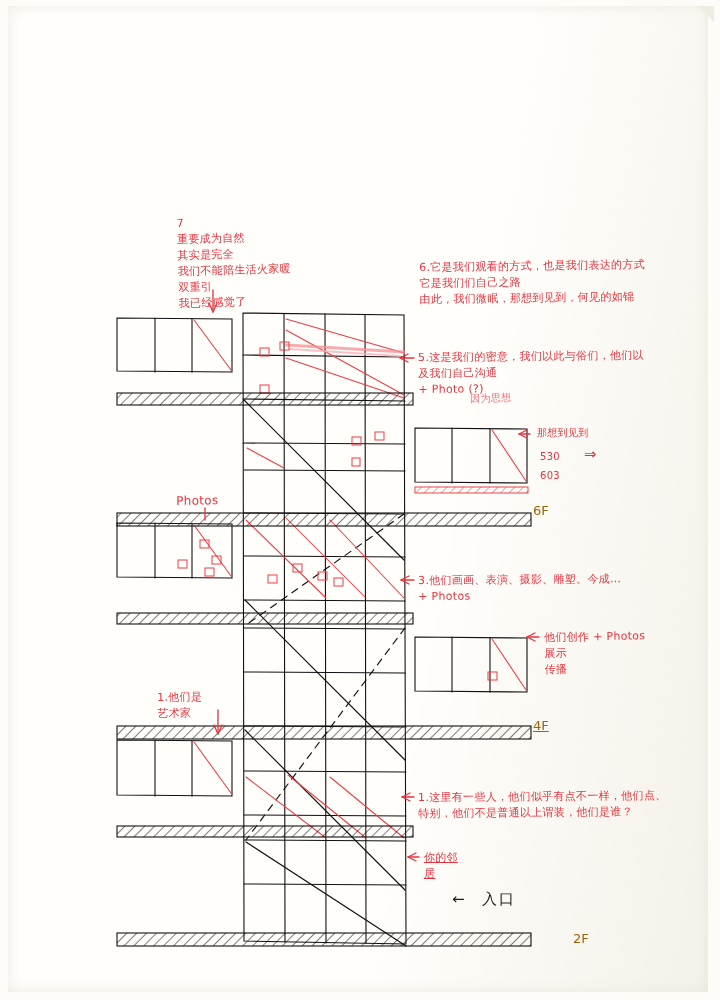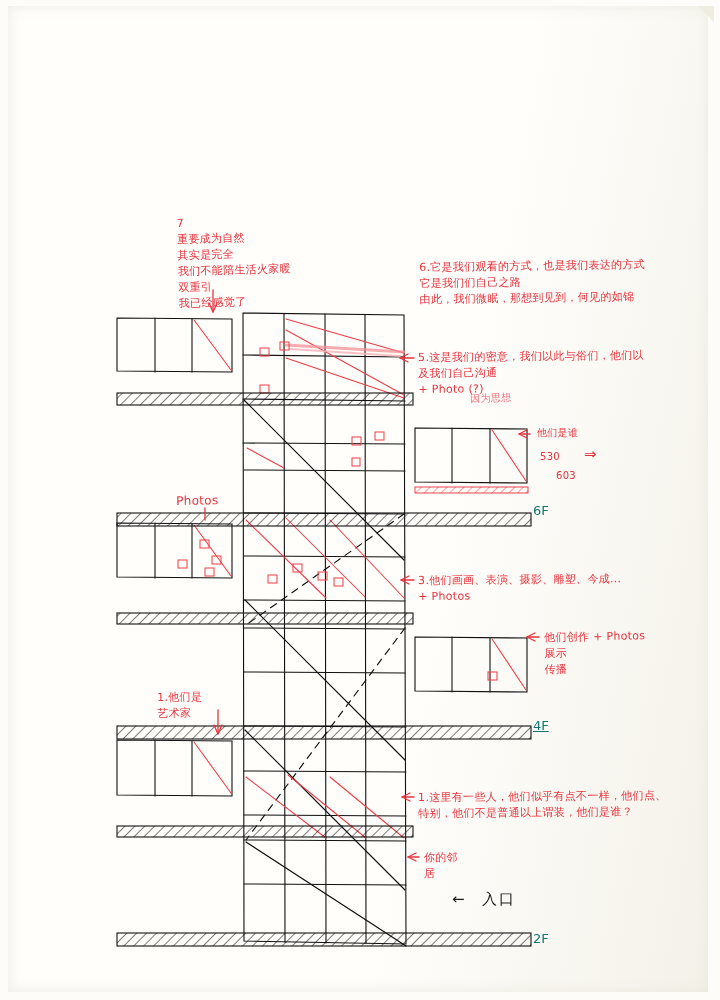--- a/index.html
+++ b/index.html
@@ -57,21 +57,21 @@
     line-height: 1.45;
     white-space: pre-line;
     letter-spacing: 0.3px;
     transform-origin: left top;
   }
   .hand.small { font-size: 10px; }
   .hand.pink  { color: #f2727c; }
 
   .floor-label {
     position: absolute;
-    color: #0f766e;
+    color: #a16207;
     font-family: "DejaVu Sans", sans-serif;
     font-size: 13px;
   }
   .entry-label {
     position: absolute;
     color: #1a1a1a;
     font-family: "DejaVu Sans", sans-serif;
     font-size: 15px;
     letter-spacing: 2px;
   }
@@ -238,45 +238,45 @@
   <div class="hand" style="left:419px; top:260px; transform: rotate(-0.8deg);">6.它是我们观看的方式，也是我们表达的方式
    它是我们们自己之路
    由此，我们微眠，那想到见到，何见的如锦</div>
 
   <div class="hand" style="left:418px; top:350px; transform: rotate(-0.6deg);">5.这是我们的密意，我们以此与俗们，他们以
 及我们自己沟通
 + Photo (?)</div>
 
   <div class="hand pink small" style="left:470px; top:392px; transform: rotate(-2deg);">因为思想</div>
 
-  <div class="hand small" style="left:537px; top:426px;">他们是谁</div>
+  <div class="hand small" style="left:537px; top:426px;">那想到见到</div>
 
   <div class="hand small" style="left:540px; top:450px;">530</div>
 
-  <div class="hand small" style="left:540px; top:469px;margin-left:16px;">603</div>
+  <div class="hand small" style="left:540px; top:469px;">603</div>
 
   <div class="hand" style="left:584px; top:444px; font-size:15px;">⇒</div>
 
   <div class="hand" style="left:176px; top:493px; font-size:12px; transform: rotate(-1deg);">Photos</div>
 
   <div class="hand" style="left:418px; top:573px; transform: rotate(-0.5deg);">3.他们画画、表演、摄影、雕塑、今成…
 + Photos</div>
 
   <div class="hand" style="left:544px; top:630px; transform: rotate(-1deg);">他们创作 + Photos
   展示
   传播</div>
 
   <div class="hand" style="left:157px; top:690px; transform: rotate(-1deg);">1.他们是
    艺术家</div>
 
   <div class="hand" style="left:418px; top:790px; transform: rotate(-0.5deg);">1.这里有一些人，他们似乎有点不一样，他们点、
 特别，他们不是普通以上谓装，他们是谁？</div>
 
-  <div class="hand" style="left:424px; top:850px;">你的邻
+  <div class="hand" style="left:424px; top:850px;text-decoration:underline;">你的邻
 居</div>
 
   <div class="floor-label" style="left:533px; top:503px;">6F</div>
   <div class="floor-label" style="left:533px; top:718px;text-decoration:underline;">4F</div>
-  <div class="floor-label" style="left:533px; top:931px;">2F</div>
+  <div class="floor-label" style="left:533px; top:931px;padding-left:40px;">2F</div>
 
   <div class="entry-label" style="left:452px; top:890px;">←</div>
   <div class="entry-label" style="left:482px; top:890px;">入口</div>
 </div>
 
 </body></html>

